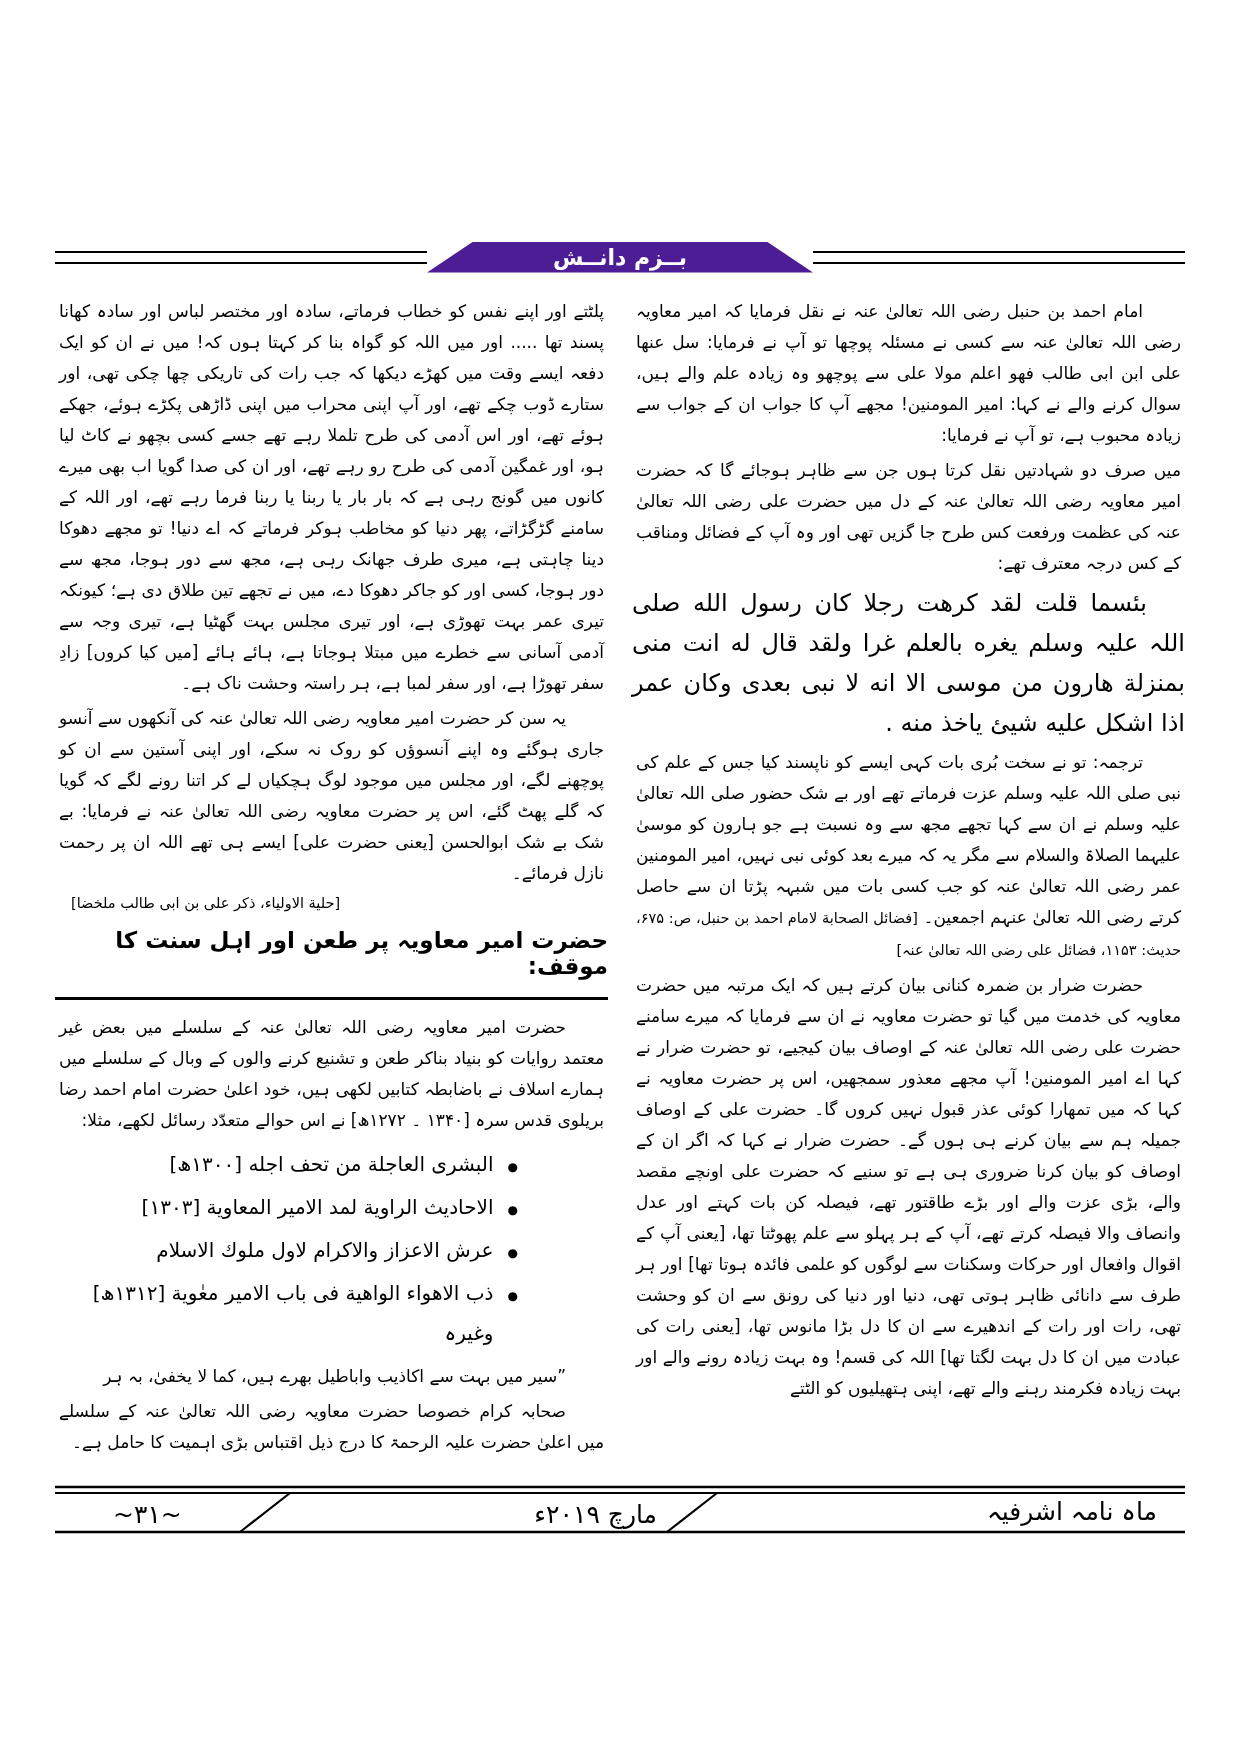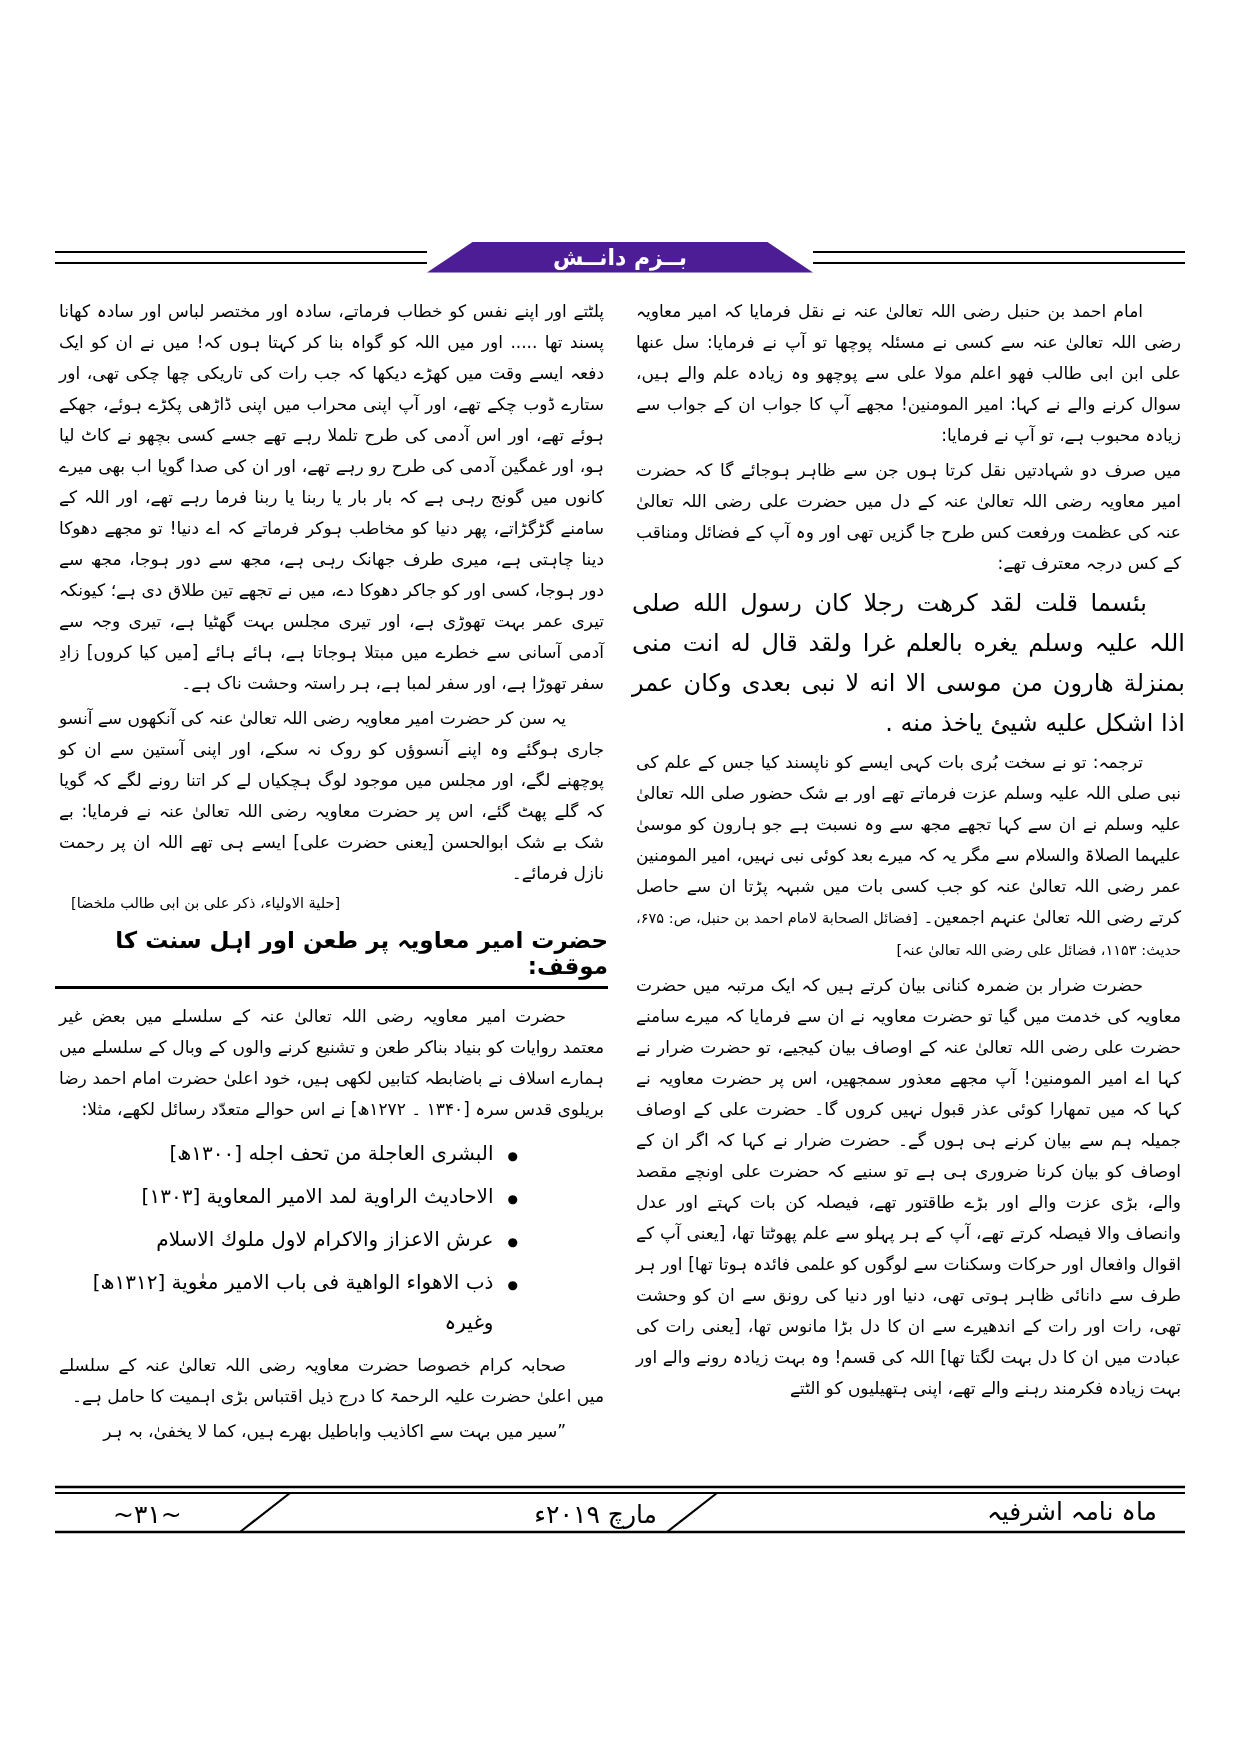--- a/index.html
+++ b/index.html
@@ -29,21 +29,21 @@
   }
   .col{flex:1;min-width:0;direction:rtl;}
   p.body{
     margin:4px;font-size:17px;line-height:31px;text-align:justify;
   }
   p.indent{text-indent:38px;}
   p.arabic{font-size:24px;line-height:40px;margin:4px 0;}
   .ref{font-size:14.5px;}
   .ref-line{margin:6px 16px 10px;font-size:14.5px;text-align:left;direction:rtl;}
   h2.section{margin:16px 0 12px;font-size:23px;font-weight:bold;text-align:right;}
-  h2.section span{display:inline-block;border-bottom:3px solid #000;padding-bottom:7px;}
+  h2.section span{display:inline-block;border-bottom:3px solid #000;padding-bottom:18px;}
   ul.books{list-style:none;margin:8px 90px 8px 0;padding:0;}
   ul.books li{
     display:flex;direction:rtl;align-items:baseline;gap:14px;
     font-size:20px;line-height:40px;text-align:right;
   }
   .bullet{font-size:12px;flex:0 0 auto;}
 
   
   .footer{position:absolute;left:55px;right:55px;top:1484px;height:58px;}
   .footer svg{position:absolute;inset:0;width:100%;height:100%;}
@@ -92,22 +92,22 @@
           </li>
         <li>
             <span class="bullet">●</span>
             <span>عرش الاعزاز والاکرام لاول ملوك الاسلام</span>
           </li>
         <li>
             <span class="bullet">●</span>
             <span>ذب الاهواء الواهية فی باب الامیر معٰویة [۱۳۱۲ھ] وغیرہ</span>
           </li>
       </ul>
+      <p class="body indent">”سیر میں بہت سے اکاذیب واباطیل بھرے ہیں، کما لا یخفیٰ، بہ ہر</p>
       <p class="body indent">صحابہ کرام خصوصا حضرت معاویہ رضی اللہ تعالیٰ عنہ کے سلسلے میں اعلیٰ حضرت علیہ الرحمۃ کا درج ذیل اقتباس بڑی اہمیت کا حامل ہے۔</p>
-      <p class="body indent">”سیر میں بہت سے اکاذیب واباطیل بھرے ہیں، کما لا یخفیٰ، بہ ہر</p>
     </div>
 
   </div>
 
   <div class="footer">
     <svg viewBox="0 0 1130 58" preserveAspectRatio="none">
       <path d="M0 3 H1130" stroke="#000" stroke-width="2.4" fill="none"></path>
       <path d="M0 9 H1130" stroke="#000" stroke-width="2" fill="none"></path>
       <path d="M0 48 H1130" stroke="#000" stroke-width="2.4" fill="none"></path>
       <path d="M612 48 L662 9" stroke="#000" stroke-width="2.2" fill="none"></path>

